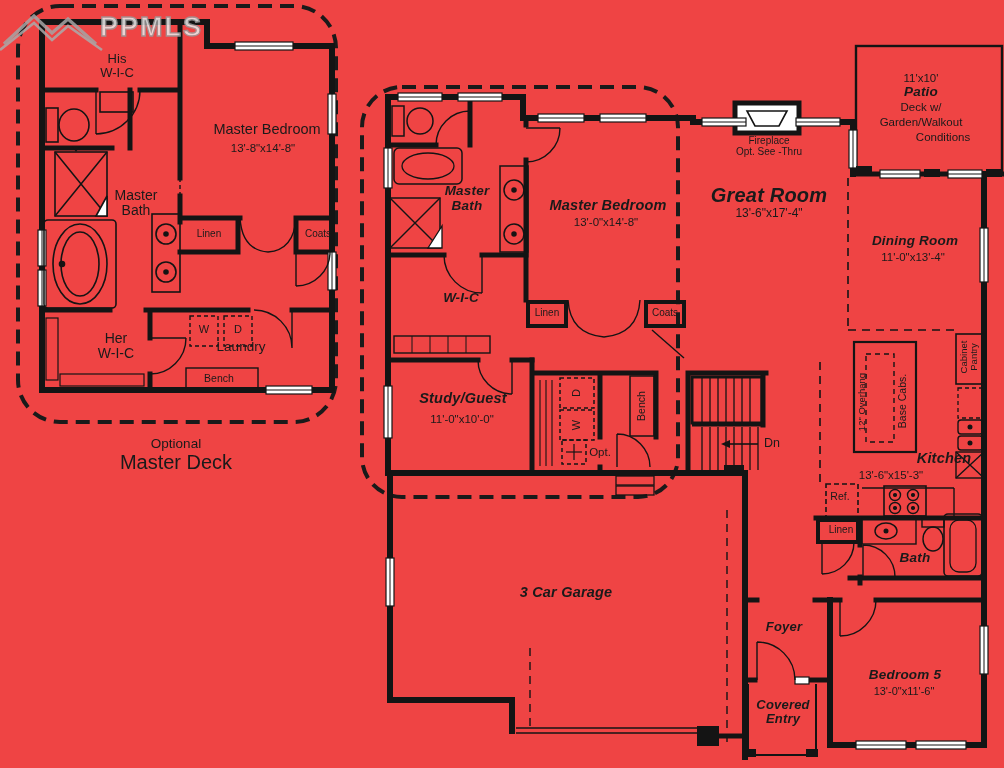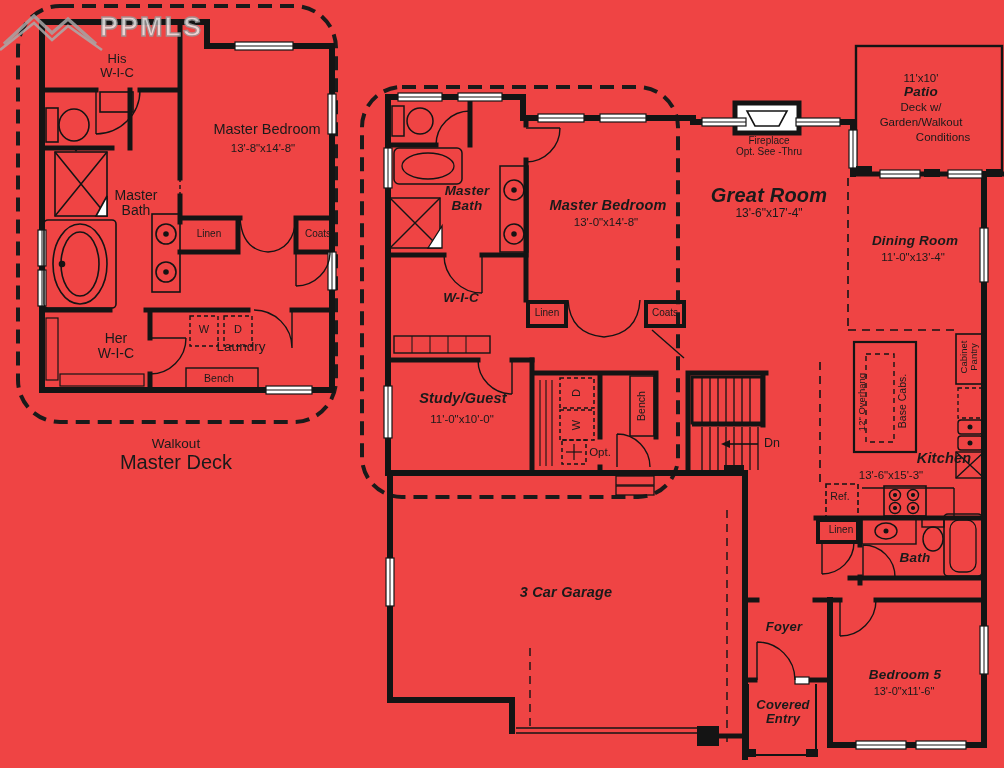--- a/index.html
+++ b/index.html
@@ -320,21 +320,21 @@
 <div class="lbl" style="left:209px;top:234px;font-size:10px;">Linen</div>
 <div class="lbl" style="left:318px;top:234px;font-size:10px;">Coats</div>
 <div class="lbl" style="left:116px;top:346px;font-size:14px;">
   <div>Her</div>
   <div>W-I-C</div>
 </div>
 <div class="lbl" style="left:241px;top:347px;font-size:13.5px;">Laundry</div>
 <div class="lbl" style="left:204px;top:330px;font-size:11px;">W</div>
 <div class="lbl" style="left:238px;top:330px;font-size:11px;">D</div>
 <div class="lbl" style="left:219px;top:379px;font-size:10.5px;">Bench</div>
-<div class="lbl" style="left:176px;top:444px;font-size:13.5px;">Walkout</div>
+<div class="lbl" style="left:176px;top:444px;font-size:13.5px;">Optional</div>
 <div class="lbl" style="left:176px;top:463px;font-size:20px;">Master Deck</div>
 
 <div class="lbl b" style="left:467px;top:199px;font-size:13.5px;">
   <div>Master</div>
   <div>Bath</div>
 </div>
 <div class="lbl b" style="left:608px;top:206px;font-size:14.5px;">Master Bedroom</div>
 <div class="lbl" style="left:606px;top:222px;font-size:11.5px;">13'-0"x14'-8"</div>
 <div class="lbl" style="left:769px;top:141px;font-size:10px;">Fireplace</div>
 <div class="lbl" style="left:769px;top:152px;font-size:10px;">Opt. See -Thru</div>

